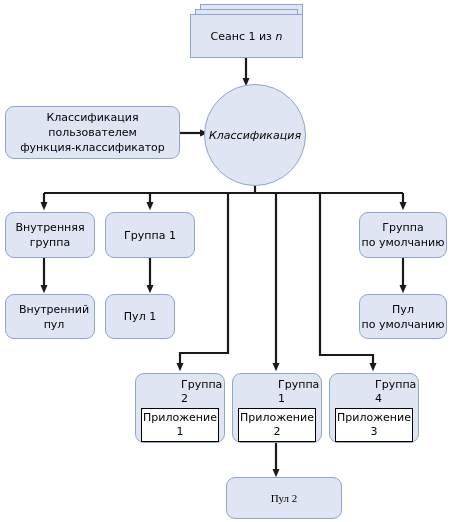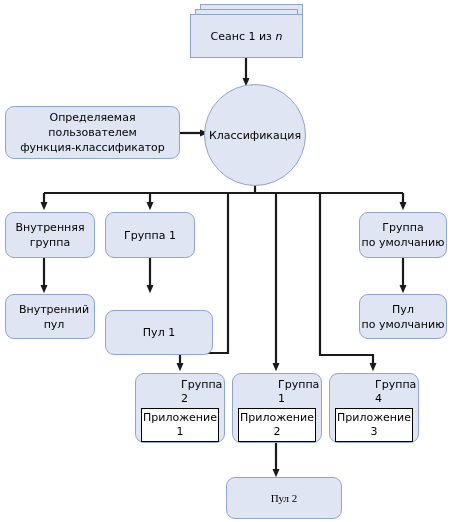--- a/index.html
+++ b/index.html
@@ -51,20 +51,21 @@
     background: #dfe5f3;
     border: 1px solid #8ea5d2;
     border-radius: 50%;
     display: flex;
     align-items: center;
     justify-content: center;
     text-align: center;
     font-size: 11px;
     color: #000;
     z-index: 3;
+    font-style: italic;
   }
   .stack-card {
     position: absolute;
     box-sizing: border-box;
     background: #dfe5f3;
     border: 1px solid #8ea5d2;
     z-index: 2;
   }
   .stack-front {
     z-index: 3;
@@ -172,21 +173,21 @@
 
   <div class="stack-card" style="left:200px; top:4px; width:103px; height:44px;"></div>
   <div class="stack-card" style="left:195px; top:9px; width:103px; height:44px;"></div>
   <div class="node sharp stack-front" style="left:190px; top:14px; width:113px; height:44px;">
     <span>
       <span>Сеанс 1 из </span><span class="ital">n</span>
     </span>
   </div>
 
   <div class="node" style="left:5px; top:106px; width:175px; height:53px; flex-direction:column;">
-    <span>Определяемая пользователем</span>
+    <span>Классификация пользователем</span>
     <span>функция-классификатор</span>
   </div>
 
   <div class="circle" style="left:204px; top:84px; width:102px; height:102px;">
     <span>Классификация</span>
   </div>
 
   <div class="node" style="left:5px; top:212px; width:90px; height:46px; flex-direction:column;">
     <span>Внутренняя</span>
     <span>группа</span>
@@ -199,21 +200,21 @@
   <div class="node" style="left:359px; top:212px; width:88px; height:46px; flex-direction:column;">
     <span>Группа</span>
     <span>по умолчанию</span>
   </div>
 
   <div class="node" style="left:5px; top:294px; width:90px; height:45px; flex-direction:column;padding-left:8px;">
     <span>Внутренний</span>
     <span>пул</span>
   </div>
 
-  <div class="node" style="left:105px; top:294px; width:108px; height:45px;margin-top:16px;">
+  <div class="node" style="left:105px; top:294px; width:70px; height:45px;">
     <span>Пул 1</span>
   </div>
 
   <div class="node" style="left:359px; top:294px; width:88px; height:45px; flex-direction:column;">
     <span>Пул</span>
     <span>по умолчанию</span>
   </div>
 
   <div class="group-box" style="left:135px; top:373px; width:90px; height:70px;">
     <div class="group-title">Группа 2</div>

